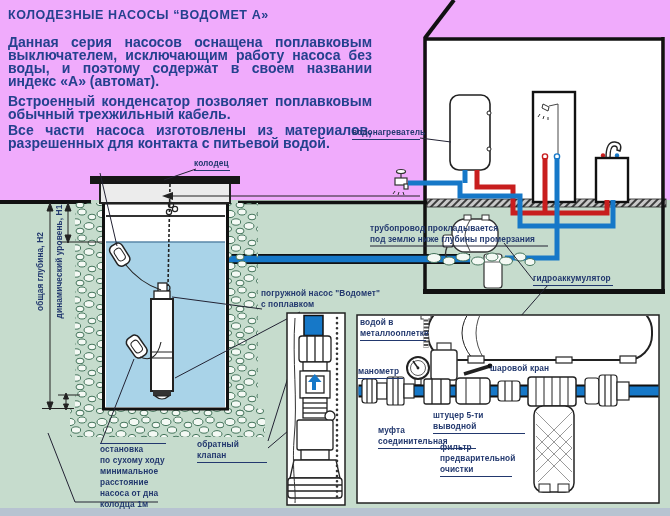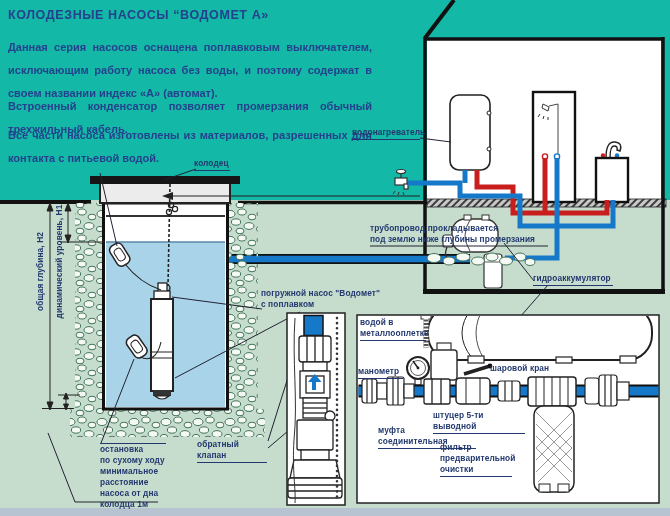--- a/index.html
+++ b/index.html
@@ -1,21 +1,21 @@
 <!DOCTYPE html>
 <html><head>
 <meta charset="utf-8">
 <style>
   html,body{margin:0;padding:0;background:#fff;}
-  .stage{position:relative;width:670px;height:516px;background:#14b8a6;overflow:hidden;
+  .stage{position:relative;width:670px;height:516px;background:#f0abfc;overflow:hidden;
          font-family:"Liberation Sans","DejaVu Sans",sans-serif;}
   .stage svg{position:absolute;left:0;top:0;}
   .txt{position:absolute;color:#24418e;font-weight:700;}
   .title{font-size:12.5px;letter-spacing:.6px;}
-  .para{font-size:11px;line-height:23px;text-align:justify;}
+  .para{font-size:14px;line-height:13px;text-align:justify;}
   .lbl{position:absolute;color:#22386e;font-weight:700;font-size:8.3px;line-height:1.32;
        letter-spacing:.1px;white-space:pre-line;}
   .ul{border-bottom:1px solid #22386e;padding-bottom:1px;}
   .ol{border-top:1px solid #22386e;padding-top:0;}
   .vlbl{transform:rotate(-90deg);text-align:center;white-space:nowrap;}
 </style>
 </head>
 <body>
 
 <div class="stage">
@@ -338,21 +338,21 @@
             <line x1="605" y1="375" x2="605" y2="406"></line>
             <line x1="611" y1="375" x2="611" y2="406"></line>
         <rect x="617" y="382" width="12" height="18"></rect>
       </g>
     </g>
   </g>
 </svg>
 
 <div class="txt title" style="left:8px;top:8px;width:420px">КОЛОДЕЗНЫЕ НАСОСЫ “ВОДОМЕТ А»</div>
 <div class="txt para" style="left:8px;top:36px;width:364px">Данная серия насосов оснащена поплавковым выключателем, исключающим работу насоса без воды, и поэтому содержат в своем названии индекс «А» (автомат).</div>
-<div class="txt para" style="left:8px;top:95px;width:364px">Встроенный конденсатор позволяет промерзания обычный трехжильный кабель.</div>
+<div class="txt para" style="left:8px;top:95px;width:364px">Встроенный конденсатор позволяет поплавковым обычный трехжильный кабель.</div>
 <div class="txt para" style="left:8px;top:124px;width:364px">Все части насоса изготовлены из материалов, разрешенных для контакта с питьевой водой.</div>
 
 <div class="lbl ul" style="left:352px;top:127px;width:68px">водонагреватель</div>
 <div class="lbl ul" style="left:194px;top:158px;width:36px">колодец</div>
 <div class="lbl" style="left:370px;top:223px;width:180px">трубопровод прокладывается
 под землю ниже глубины промерзания</div>
 <div class="lbl" style="left:261px;top:288px;width:120px">погружной насос  "Водомет"
 с поплавком</div>
 <div class="lbl ul" style="left:533px;top:273px;width:80px">гидроаккумулятор</div>
 <div class="lbl ul" style="left:360px;top:317px;width:66px">водой в

